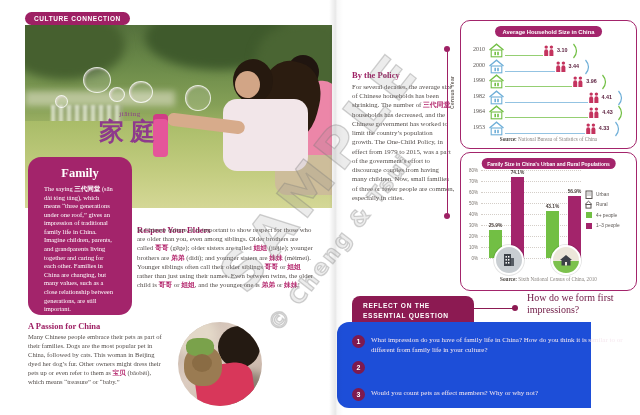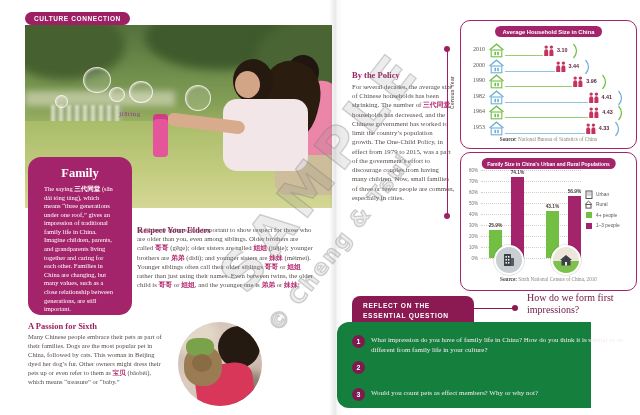--- a/index.html
+++ b/index.html
@@ -64,21 +64,21 @@
   .legend{position:absolute;left:123px;top:36px;}
   .leg-item{display:flex;align-items:center;height:10.5px;font-family:"Liberation Sans",sans-serif;
             font-size:4.8px;color:#5a5552;}
   .leg-item .ic{width:9px;margin-right:3px;display:flex;justify-content:center;}
   .swatch{width:6px;height:6px;}
   .reflect-tab{left:352px;top:296px;width:122px;height:27px;background:#8C1A52;border-radius:8px 8px 0 0;
                color:#fff;font-family:"Liberation Sans",sans-serif;font-weight:bold;font-size:6.6px;
                letter-spacing:.7px;padding:5px 0 0 11px;box-sizing:border-box;line-height:1.45;}
   .conn-h{left:474px;top:308px;width:40px;height:1px;background:#8C1A52;}
   .eq-text{left:527px;top:292px;width:100px;font-size:10px;font-weight:normal;color:#6E1843;line-height:1.2;}
-  .reflect-box{left:337px;top:322px;width:254px;height:86px;background:#15803d;border-radius:12px 0 0 12px;z-index:2;}
+  .reflect-box{left:337px;top:322px;width:254px;height:86px;background:#1d4ed8;border-radius:12px 0 0 12px;z-index:2;}
   .q-row{position:absolute;left:15px;width:280px;display:flex;}
   .q-num{flex:0 0 13px;height:13px;border-radius:50%;background:#7E1A4E;color:#fff;text-align:center;
          font-family:"Liberation Sans",sans-serif;font-weight:bold;font-size:7px;line-height:13px;margin-right:6px;}
   .q-txt{font-size:7px;line-height:1.38;color:#f6e8ef;padding-top:1px;width:252px;}
   .pagenum-55{left:618px;top:389px;color:#fff;font-weight:bold;font-size:8px;z-index:3;}
   
   .gutter{left:329px;top:0;width:14px;height:415px;pointer-events:none;z-index:20;
           background:linear-gradient(90deg,rgba(0,0,0,0) 0%,rgba(0,0,0,.09) 45%,rgba(0,0,0,.03) 60%,rgba(0,0,0,0) 100%);}
   .wm{pointer-events:none;z-index:50;font-family:"DejaVu Sans",sans-serif;font-weight:bold;
       color:rgba(135,135,135,.16);-webkit-text-stroke:1.3px rgba(120,120,120,.33);white-space:nowrap;}
@@ -117,32 +117,33 @@
 
     <div class="abs" style="left:128px;top:94px;width:15px;height:38px;border-radius:4px;background:#e5559a;box-shadow:0 -5px 0 0 #d13c86;"></div>
     <div class="abs bubble" style="left:160px;top:60px;width:24px;height:24px;"></div>
     <div class="abs bubble" style="left:104px;top:56px;width:22px;height:20px;"></div>
     <div class="abs bubble" style="left:58px;top:42px;width:26px;height:24px;"></div>
     <div class="abs bubble" style="left:84px;top:62px;width:14px;height:13px;"></div>
     <div class="abs bubble" style="left:30px;top:70px;width:11px;height:11px;"></div>
 
     <div class="abs hanzi-block">
       <div class="pinyin">jiātíng</div>
+      <div class="hanzi-big">家庭</div>
     </div>
   </div>
 
   <div class="abs family-box">
     <div class="family-title">Family</div>
     <div class="family-body rich">The saying <span class="hz">三代同堂</span> (sān dài tóng táng), which means “three generations under one roof,” gives an impression of traditional family life in China. Imagine children, parents, and grandparents living together and caring for each other. Families in China are changing, but many values, such as a close relationship between generations, are still important.</div>
   </div>
 
   <div class="abs sec-title" style="left:137px;top:213px;margin-top:12px;">Respect Your Elders</div>
   <div class="abs body-txt rich" style="left:137px;top:225px;width:176px;">In Chinese culture, it is important to show respect for those who are older than you, even among siblings. Older brothers are called <span class="hz">哥哥</span> (gēge); older sisters are called <span class="hz">姐姐</span> (jiějie); younger brothers are <span class="hz">弟弟</span> (dìdi); and younger sisters are <span class="hz">妹妹</span> (mèimei). Younger siblings often call their older siblings <span class="hz">哥哥</span> or <span class="hz">姐姐</span> rather than just using their names. Even between twins, the older child is <span class="hz">哥哥</span> or <span class="hz">姐姐</span>, and the younger one is <span class="hz">弟弟</span> or <span class="hz">妹妹</span>!</div>
 
-  <div class="abs sec-title" style="left:28px;top:321px;">A Passion for Sixth</div>
+  <div class="abs sec-title" style="left:28px;top:321px;">A Passion for China</div>
   <div class="abs body-txt rich" style="left:28px;top:333px;width:140px;font-size:6.6px;">Many Chinese people embrace their pets as part of their families. Dogs are the most popular pet in China, followed by cats. This woman in Beijing dyed her dog’s fur. Other owners might dress their pets up or even refer to them as <span class="hz">宝贝</span> (bǎobèi), which means “treasure” or “baby.”</div>
 
   <div class="abs dog-photo">
     <div class="abs ph-blob" style="left:-10px;top:-8px;width:50px;height:40px;background:#e3d8c8;"></div>
     <div class="abs ph-blob" style="left:50px;top:50px;width:45px;height:45px;background:#8c7f72;"></div>
     <div class="abs" style="left:40px;top:4px;width:42px;height:42px;border-radius:50%;background:#241a12;"></div>
     <div class="abs" style="left:18px;top:42px;width:58px;height:48px;border-radius:30%;background:#d8375a;transform:rotate(-8deg);"></div>
     <div class="abs" style="left:6px;top:24px;width:38px;height:40px;border-radius:45%;background:#9a7b52;"></div>
     <div class="abs" style="left:8px;top:16px;width:28px;height:18px;border-radius:40%;background:#7aa24b;"></div>
     <div class="abs" style="left:14px;top:32px;width:20px;height:18px;border-radius:50%;background:#8a6c44;"></div>

